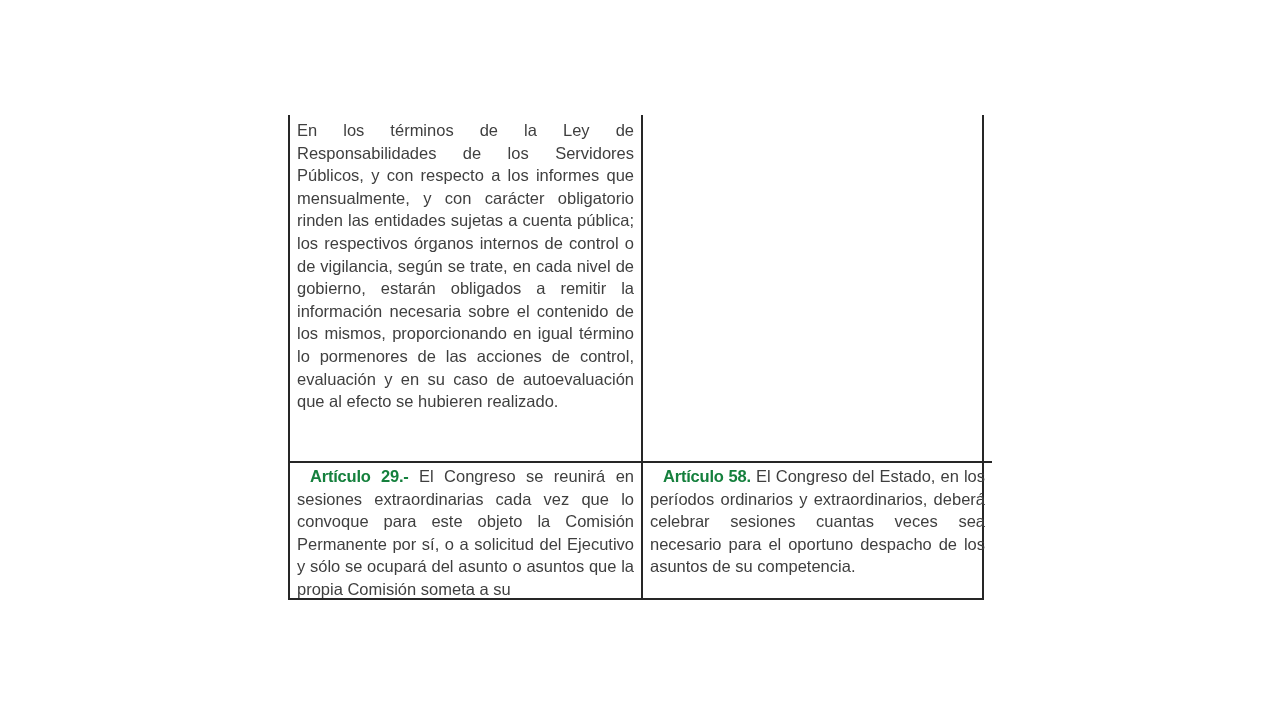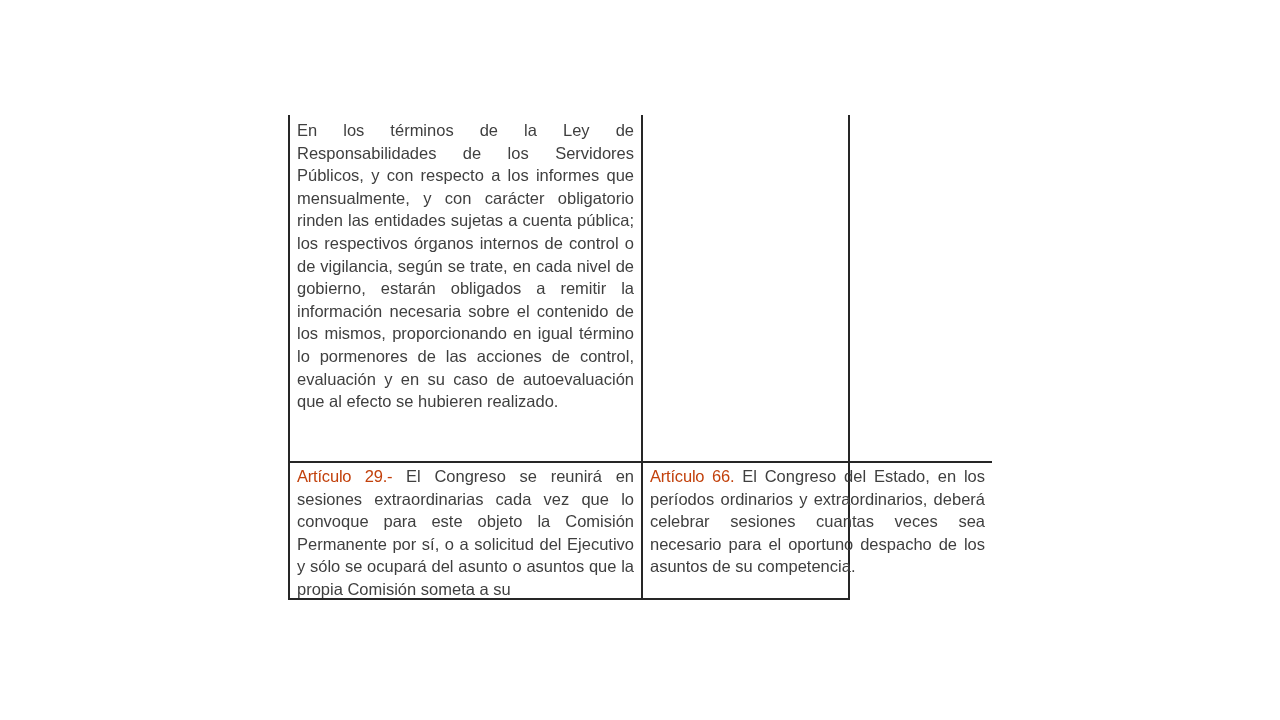--- a/index.html
+++ b/index.html
@@ -10,43 +10,44 @@
     font-family: "Liberation Sans", sans-serif;
   }
   .page {
     position: relative;
     width: 1280px; height: 720px;
     background: #ffffff;
   }
   .doc-table {
     position: absolute;
     left: 288px; top: 115px;
-    width: 562px; height: 485px;
+    width: 696px; height: 485px;
     display: grid;
     grid-template-columns: 353px 349px;
     grid-template-rows: 346px 139px;
     border-left: 2px solid #262626;
     border-right: 2px solid #262626;
     border-bottom: 2px solid #262626;
     
   }
   .cell {
     padding: 4px 7px 4px 7px;
     overflow: hidden;
     font-size: 16.5px;
     line-height: 22.6px;
     color: #3f3f3f;
     text-align: justify;
   }
   .cell.col-left { border-right: 2px solid #262626; }
   .cell.row-2 { border-top: 2px solid #262626; padding-top: 2px; }
   .article-label {
-    font-weight: 400;
-    color: #c2410c;
+    font-weight: 700;
+    color: #15803d;
     letter-spacing: -0.2px;
+    margin-left: 13px;
   }
   .para { text-align: justify; }
 </style>
 </head>
 <body>
 
 <div class="page">
   <div class="doc-table">
 
     <div class="cell col-left row-1">
@@ -56,18 +57,18 @@
     <div class="cell col-right row-1"></div>
 
     <div class="cell col-left row-2">
       <div class="para">
         <span class="article-label">Artículo 29.-</span><span> El Congreso se reunirá en sesiones extraordinarias cada vez que lo convoque para este objeto la Comisión Permanente por sí, o a solicitud del Ejecutivo y sólo se ocupará del asunto o asuntos que la propia Comisión someta a su</span>
       </div>
     </div>
 
     <div class="cell col-right row-2">
       <div class="para">
-        <span class="article-label">Artículo 66.</span><span> El Congreso del Estado, en los períodos ordinarios y extraordinarios, deberá celebrar sesiones cuantas veces sea necesario para el oportuno despacho de los asuntos de su competencia.</span>
+        <span class="article-label">Artículo 58.</span><span> El Congreso del Estado, en los períodos ordinarios y extraordinarios, deberá celebrar sesiones cuantas veces sea necesario para el oportuno despacho de los asuntos de su competencia.</span>
       </div>
     </div>
 
   </div>
 </div>
 
 </body></html>

